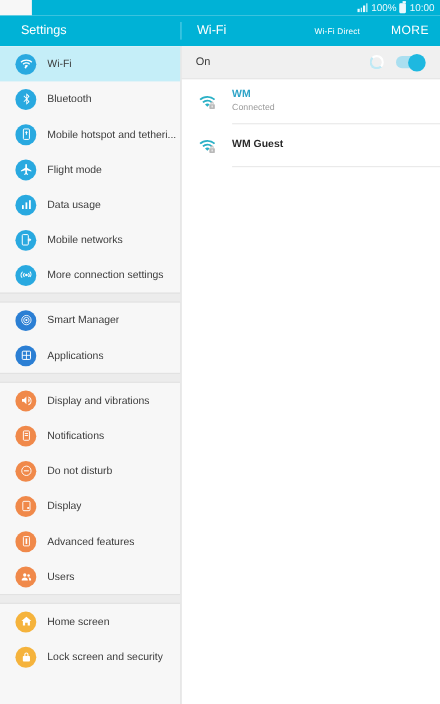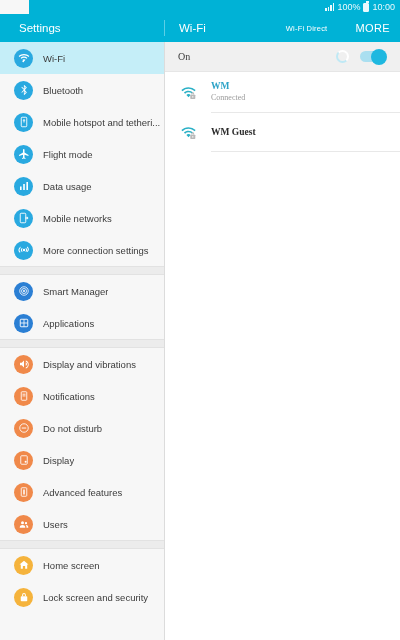--- a/index.html
+++ b/index.html
@@ -51,21 +51,21 @@
   .s-ico{
     width:19px; height:19px; border-radius:50%; flex:0 0 19px;
     display:flex; align-items:center; justify-content:center;
     color:#fff; font-size:10px; line-height:1;
   }
   .s-ico svg{ display:block; }
   .s-label{ font-size:9.5px; color:#3b3b3b; margin-left:10px; white-space:nowrap;
             overflow:hidden; text-overflow:ellipsis; max-width:120px; }
 
   
-  .panel{ flex:1; background:#ffffff;font-family:Liberation Serif, serif; }
+  .panel{ flex:1; background:#ffffff; }
   .onbar{
     height:30px; background:#f0f0f0; display:flex; align-items:center;
     padding:0 14px 0 13px; border-bottom:1px solid #e6e6e6;
   }
   .onbar-label{ font-size:10px; color:#3b3b3b; }
   .onbar-right{ margin-left:auto; display:flex; align-items:center; gap:11px; }
   .spinner{ width:13px; height:13px; border-radius:50%;
             border:2px solid #bfe9f5; border-top-color:#ffffff; border-right-color:#ffffff; }
   .toggle{ width:26px; height:11px; border-radius:7px; background:#aadff0; position:relative; }
   .toggle-knob{ position:absolute; right:-1px; top:-2.5px; width:16px; height:16px;

